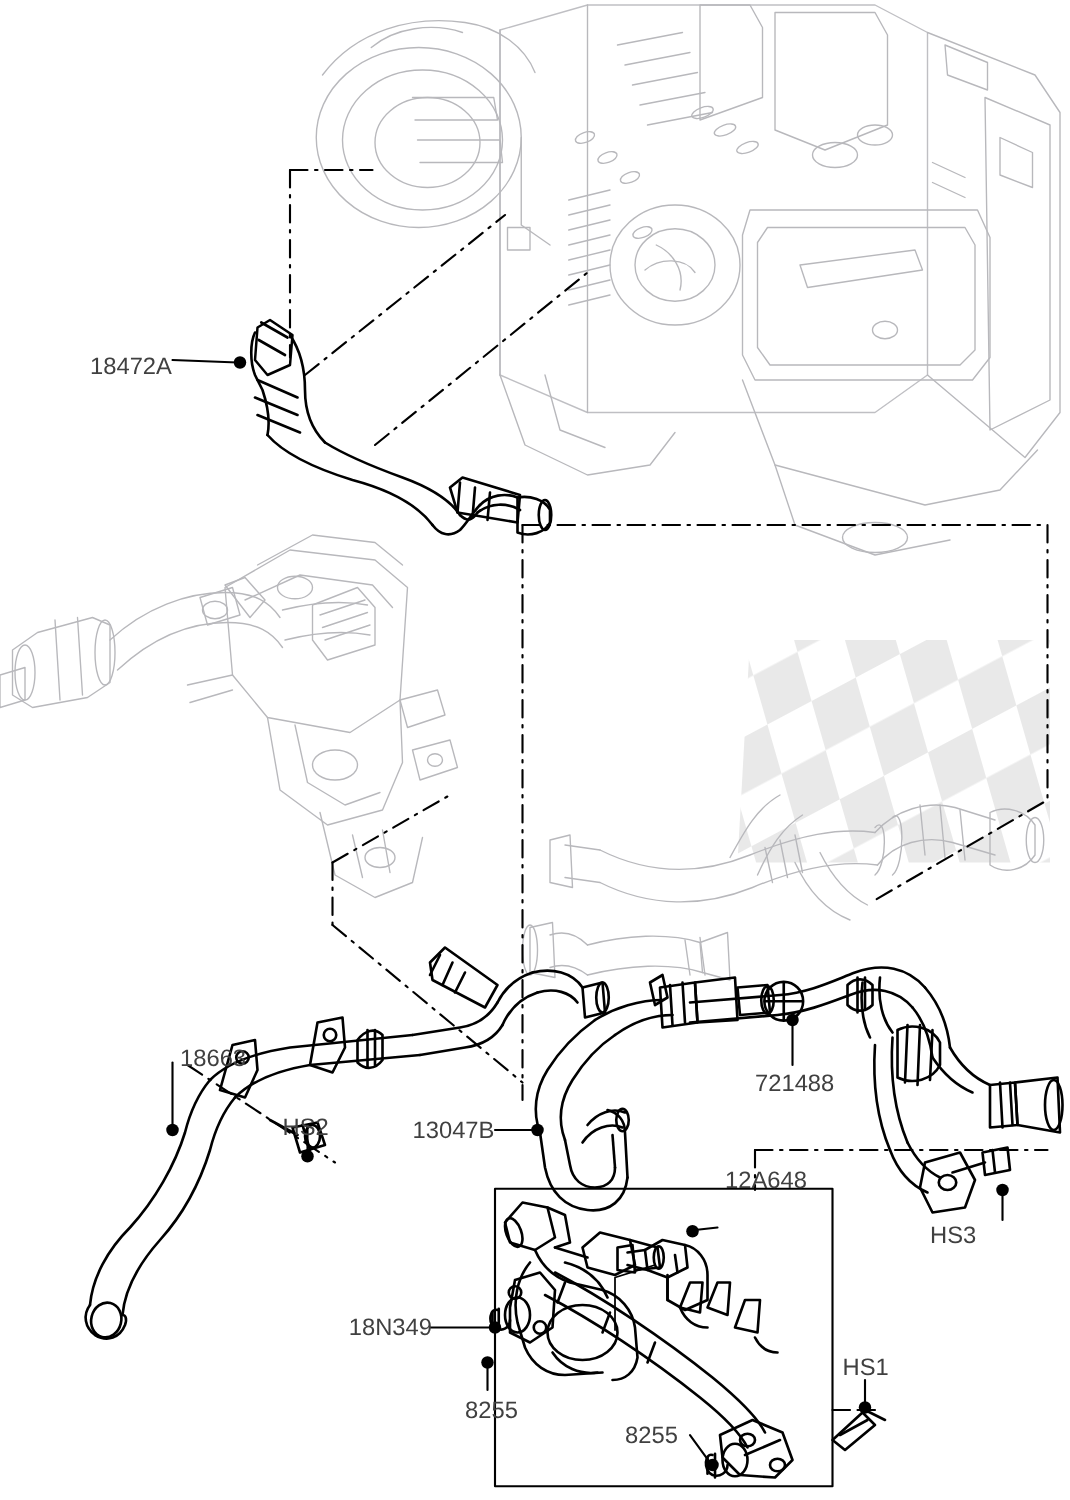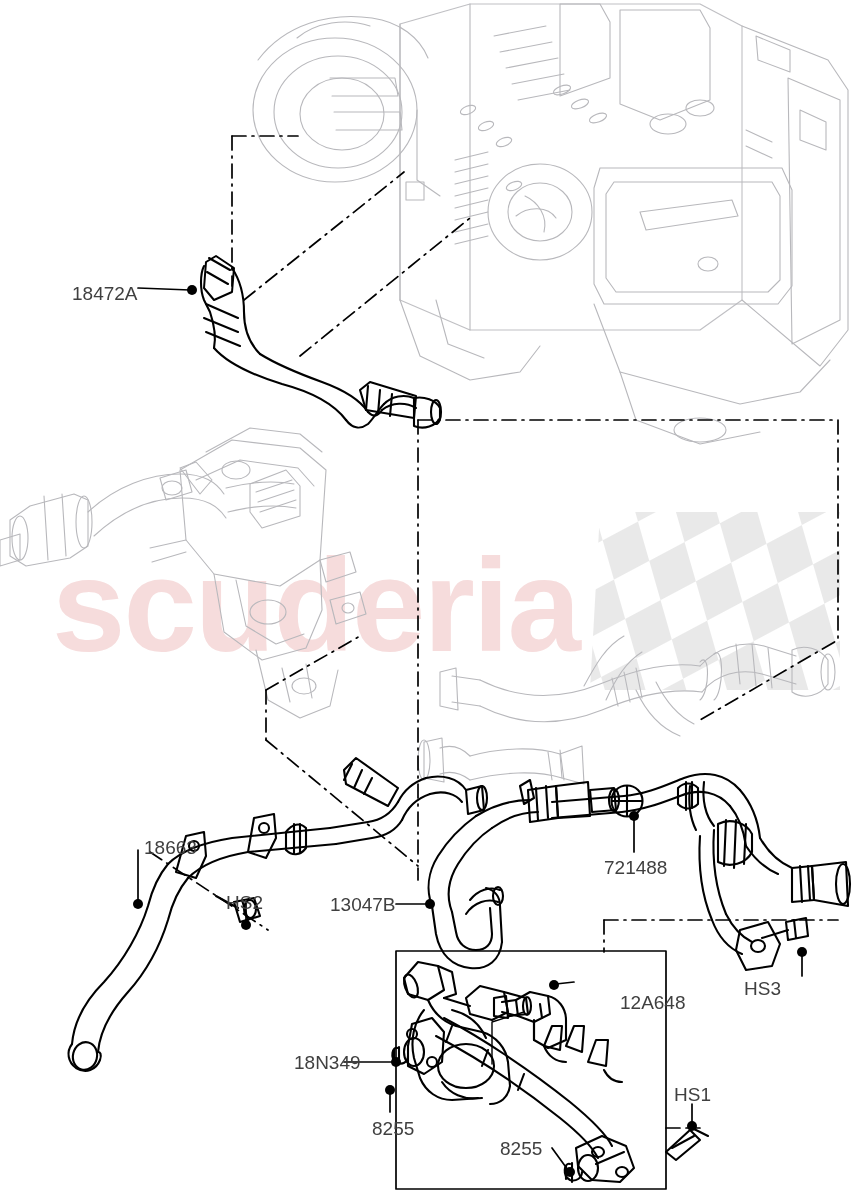--- a/index.html
+++ b/index.html
@@ -21,21 +21,20 @@
       <pattern id="checkPat" width="80" height="80" patternUnits="userSpaceOnUse" patternTransform="rotate(-28) skewX(-12)">
         <rect x="0" y="0" width="40" height="40" fill="#e8e8e8"></rect>
         <rect x="40" y="40" width="40" height="40" fill="#e8e8e8"></rect>
       </pattern>
     </defs>
     <g>
       <path d="M600 512 L840 512 L840 690 L590 690 Z" fill="url(#checkPat)" opacity="0.95"></path>
     </g>
   </svg>
 
-  <div class="wm-text" style="left:52px;top:530px;font-size:132px;color:#f6dcdc;">scuderia</div>
 
   <svg class="layer" viewBox="0 0 856 1200">
     <g fill="none" stroke="#b8b8bc" stroke-width="1.1" stroke-linejoin="round" stroke-linecap="round">
 
       <g>
 
         <ellipse cx="335" cy="110" rx="82" ry="72"></ellipse>
         <ellipse cx="338" cy="112" rx="64" ry="56"></ellipse>
         <ellipse cx="342" cy="114" rx="42" ry="36"></ellipse>
         <path d="M258 60 C285 24 330 12 372 18 C400 22 420 38 428 58"></path>
@@ -395,19 +394,19 @@
       </g>
     </g>
   </svg>
 
   <div class="label" style="left:72px;top:283px;">18472A</div>
   <div class="label" style="left:108px;top:837px;margin-left:36px;">18663</div>
   <div class="label" style="left:226px;top:892px;">HS2</div>
   <div class="label" style="left:330px;top:894px;">13047B</div>
   <div class="label" style="left:604px;top:857px;">721488</div>
   <div class="label" style="left:744px;top:978px;">HS3</div>
-  <div class="label" style="left:580px;top:992px;margin-left:40px;">12A648</div>
-  <div class="label" style="left:294px;top:1052px;text-align:right;">18N349</div>
+  <div class="label" style="left:580px;top:934px;">12A648</div>
+  <div class="label" style="left:279px;top:1052px;text-align:right;">18N349</div>
   <div class="label" style="left:372px;top:1118px;">8255</div>
   <div class="label" style="left:674px;top:1084px;">HS1</div>
   <div class="label" style="left:500px;top:1138px;">8255</div>
 
 </div>
 
 </body></html>

